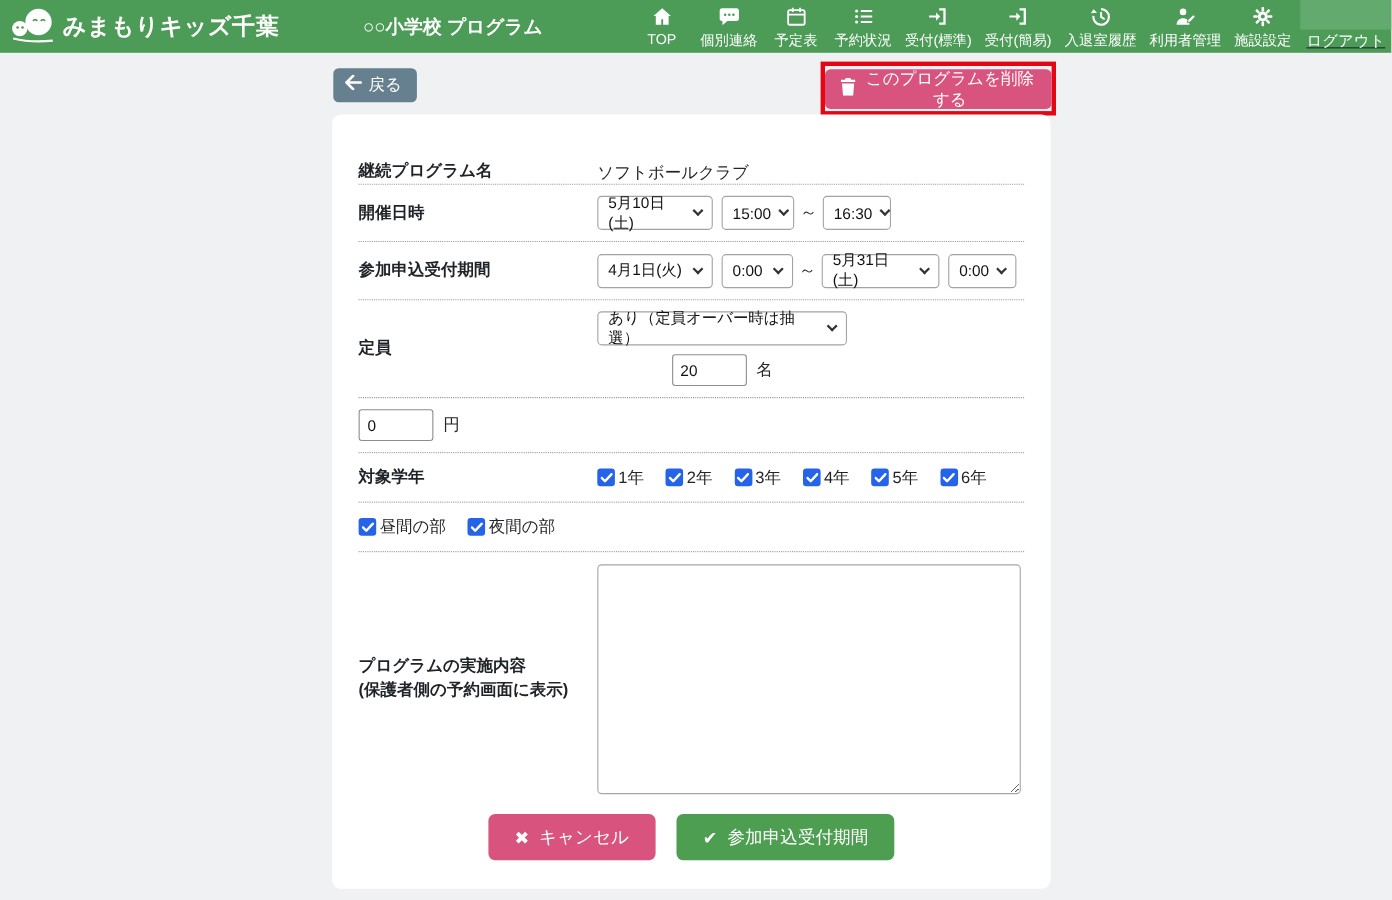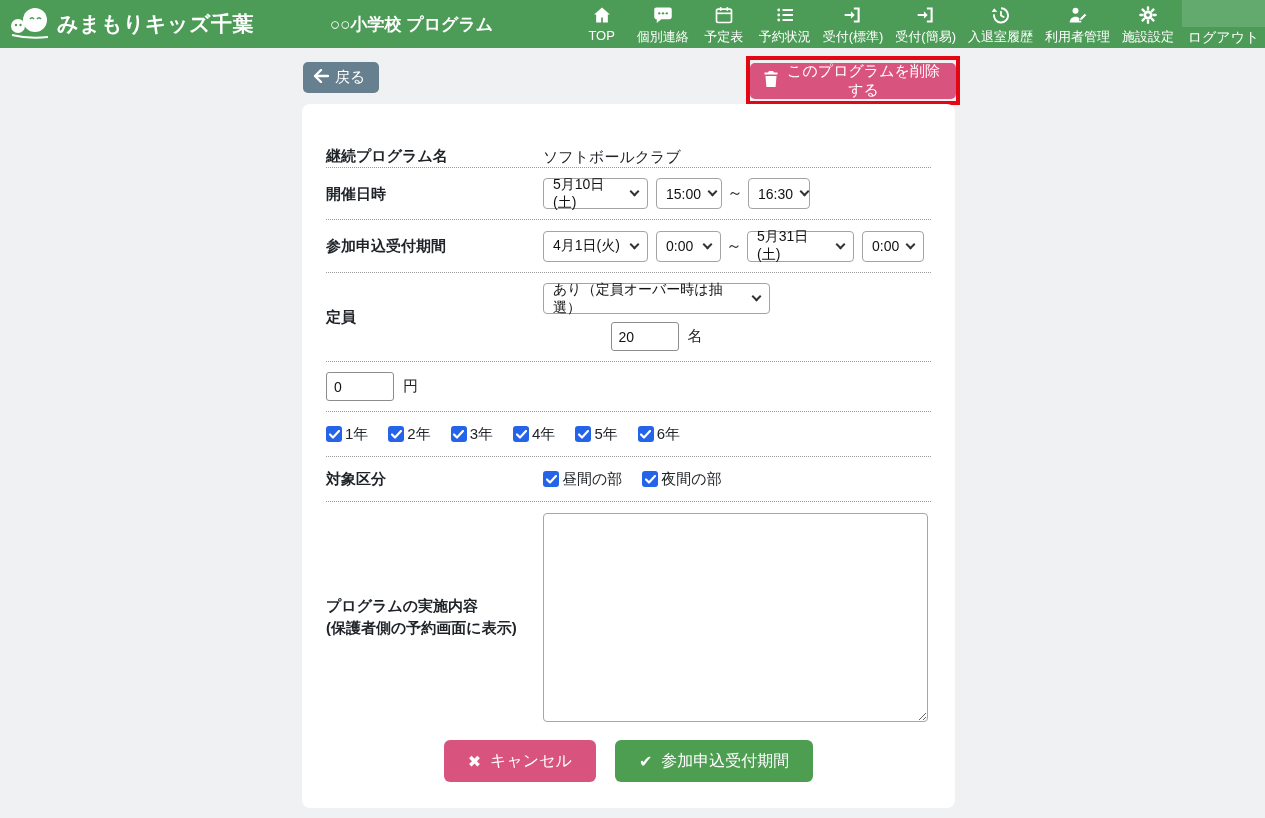--- a/index.html
+++ b/index.html
@@ -11,21 +11,21 @@
   .navbar { position:absolute; top:0; left:0; width:100%; height:48px; background:#4c9b57; }
   .brand { position:absolute; left:8px; top:0; height:48px; display:flex; align-items:center; gap:5px; }
   .brand-text { color:#fff; font-size:21px; font-weight:bold; letter-spacing:0.5px; }
   .nav-title { position:absolute; left:330px; top:0; height:48px; display:flex; align-items:center;
                color:#fff; font-size:17px; font-weight:bold; }
   .nav-menu { position:absolute; right:85px; top:0; height:60px; display:flex; align-items:stretch; }
   .nav-item { display:flex; flex-direction:column; align-items:center; justify-content:flex-start;
               padding:5px 6px 0 6px; min-width:58px; cursor:pointer; }
   .nav-item .nicon { height:20px; display:flex; align-items:center; justify-content:center; }
   .nav-item .nlabel { color:#fff; font-size:13px; margin-top:3px; white-space:nowrap; }
-  .logout { position:absolute; right:0; top:0; width:83px; height:48px; cursor:pointer; }
+  .logout { position:absolute; right:0; top:0; width:83px; height:48px; cursor:pointer;text-decoration:underline; }
   .logout-box { width:83px; height:27px; background:#62aa6d; }
   .logout-label { color:#fff; font-size:14px; text-align:center; margin-top:2px; white-space:nowrap; }
 
   
   .back-btn { position:absolute; left:303px; top:62px; height:31px; padding:0 14px 0 10px;
               background:#66808f; color:#fff; border:none; border-radius:5px; font-size:15px;
               display:inline-flex; align-items:center; gap:6px; cursor:pointer;
               font-family:Liberation Serif, serif; }
   .delete-annotation { position:absolute; left:746px; top:56px; width:214px; height:49px;
               border:4px solid #e30613; display:flex; align-items:center; justify-content:center; }
@@ -291,20 +291,21 @@
     </div>
 
     <div class="frow r5">
       <div class="fvalue">
         <input class="tinput" value="0" style="">
         <span class="unit">円</span>
       </div>
     </div>
 
     <div class="frow r6">
+      <div class="flabel">対象学年</div>
       <div class="fvalue">
           <label class="cb-item">
             <span class="cb-box">
               <svg width="11" height="9" viewBox="0 0 11 9">
                 <path d="M1 4.5 4 7.5 10 1" stroke="#fff" stroke-width="2.2" fill="none" stroke-linecap="round" stroke-linejoin="round"></path>
               </svg>
             </span>
             <span>1年</span>
           </label>
           <label class="cb-item">
@@ -344,21 +345,20 @@
               <svg width="11" height="9" viewBox="0 0 11 9">
                 <path d="M1 4.5 4 7.5 10 1" stroke="#fff" stroke-width="2.2" fill="none" stroke-linecap="round" stroke-linejoin="round"></path>
               </svg>
             </span>
             <span>6年</span>
           </label>
         </div>
     </div>
 
     <div class="frow r7">
-      <div class="flabel">対象区分</div>
       <div class="fvalue">
           <label class="cb-item">
             <span class="cb-box">
               <svg width="11" height="9" viewBox="0 0 11 9">
                 <path d="M1 4.5 4 7.5 10 1" stroke="#fff" stroke-width="2.2" fill="none" stroke-linecap="round" stroke-linejoin="round"></path>
               </svg>
             </span>
             <span>昼間の部</span>
           </label>
           <label class="cb-item">

